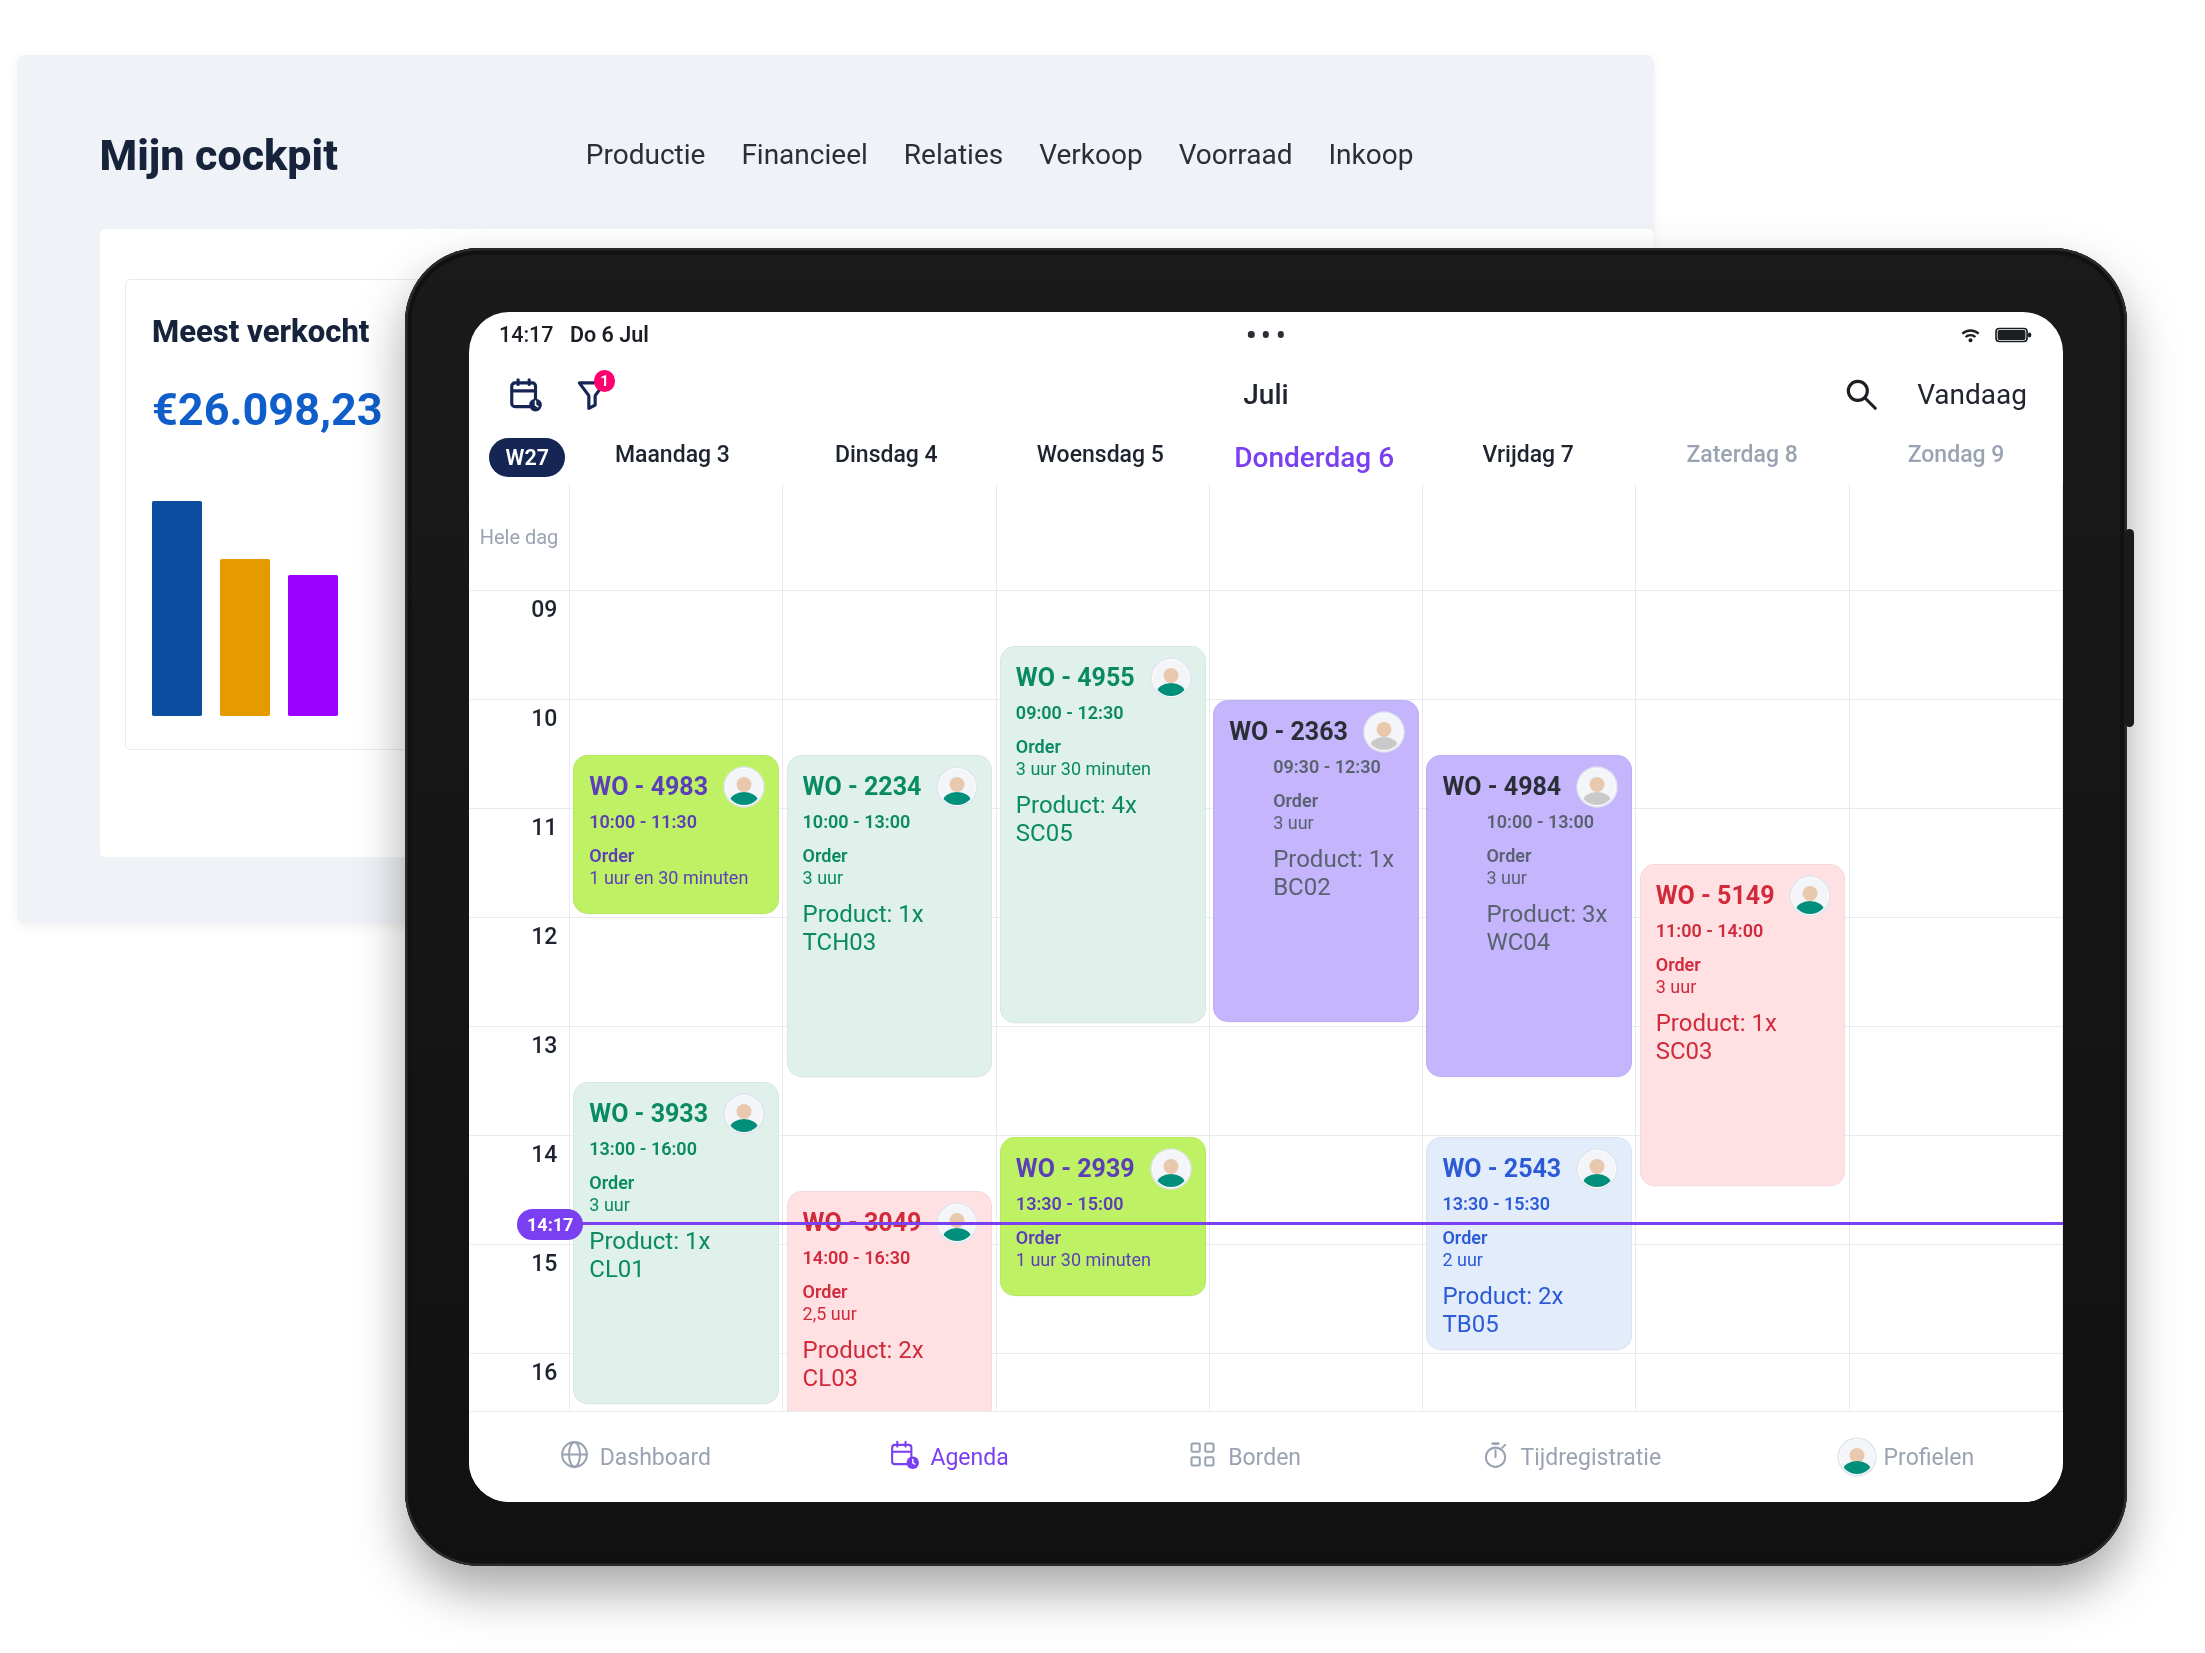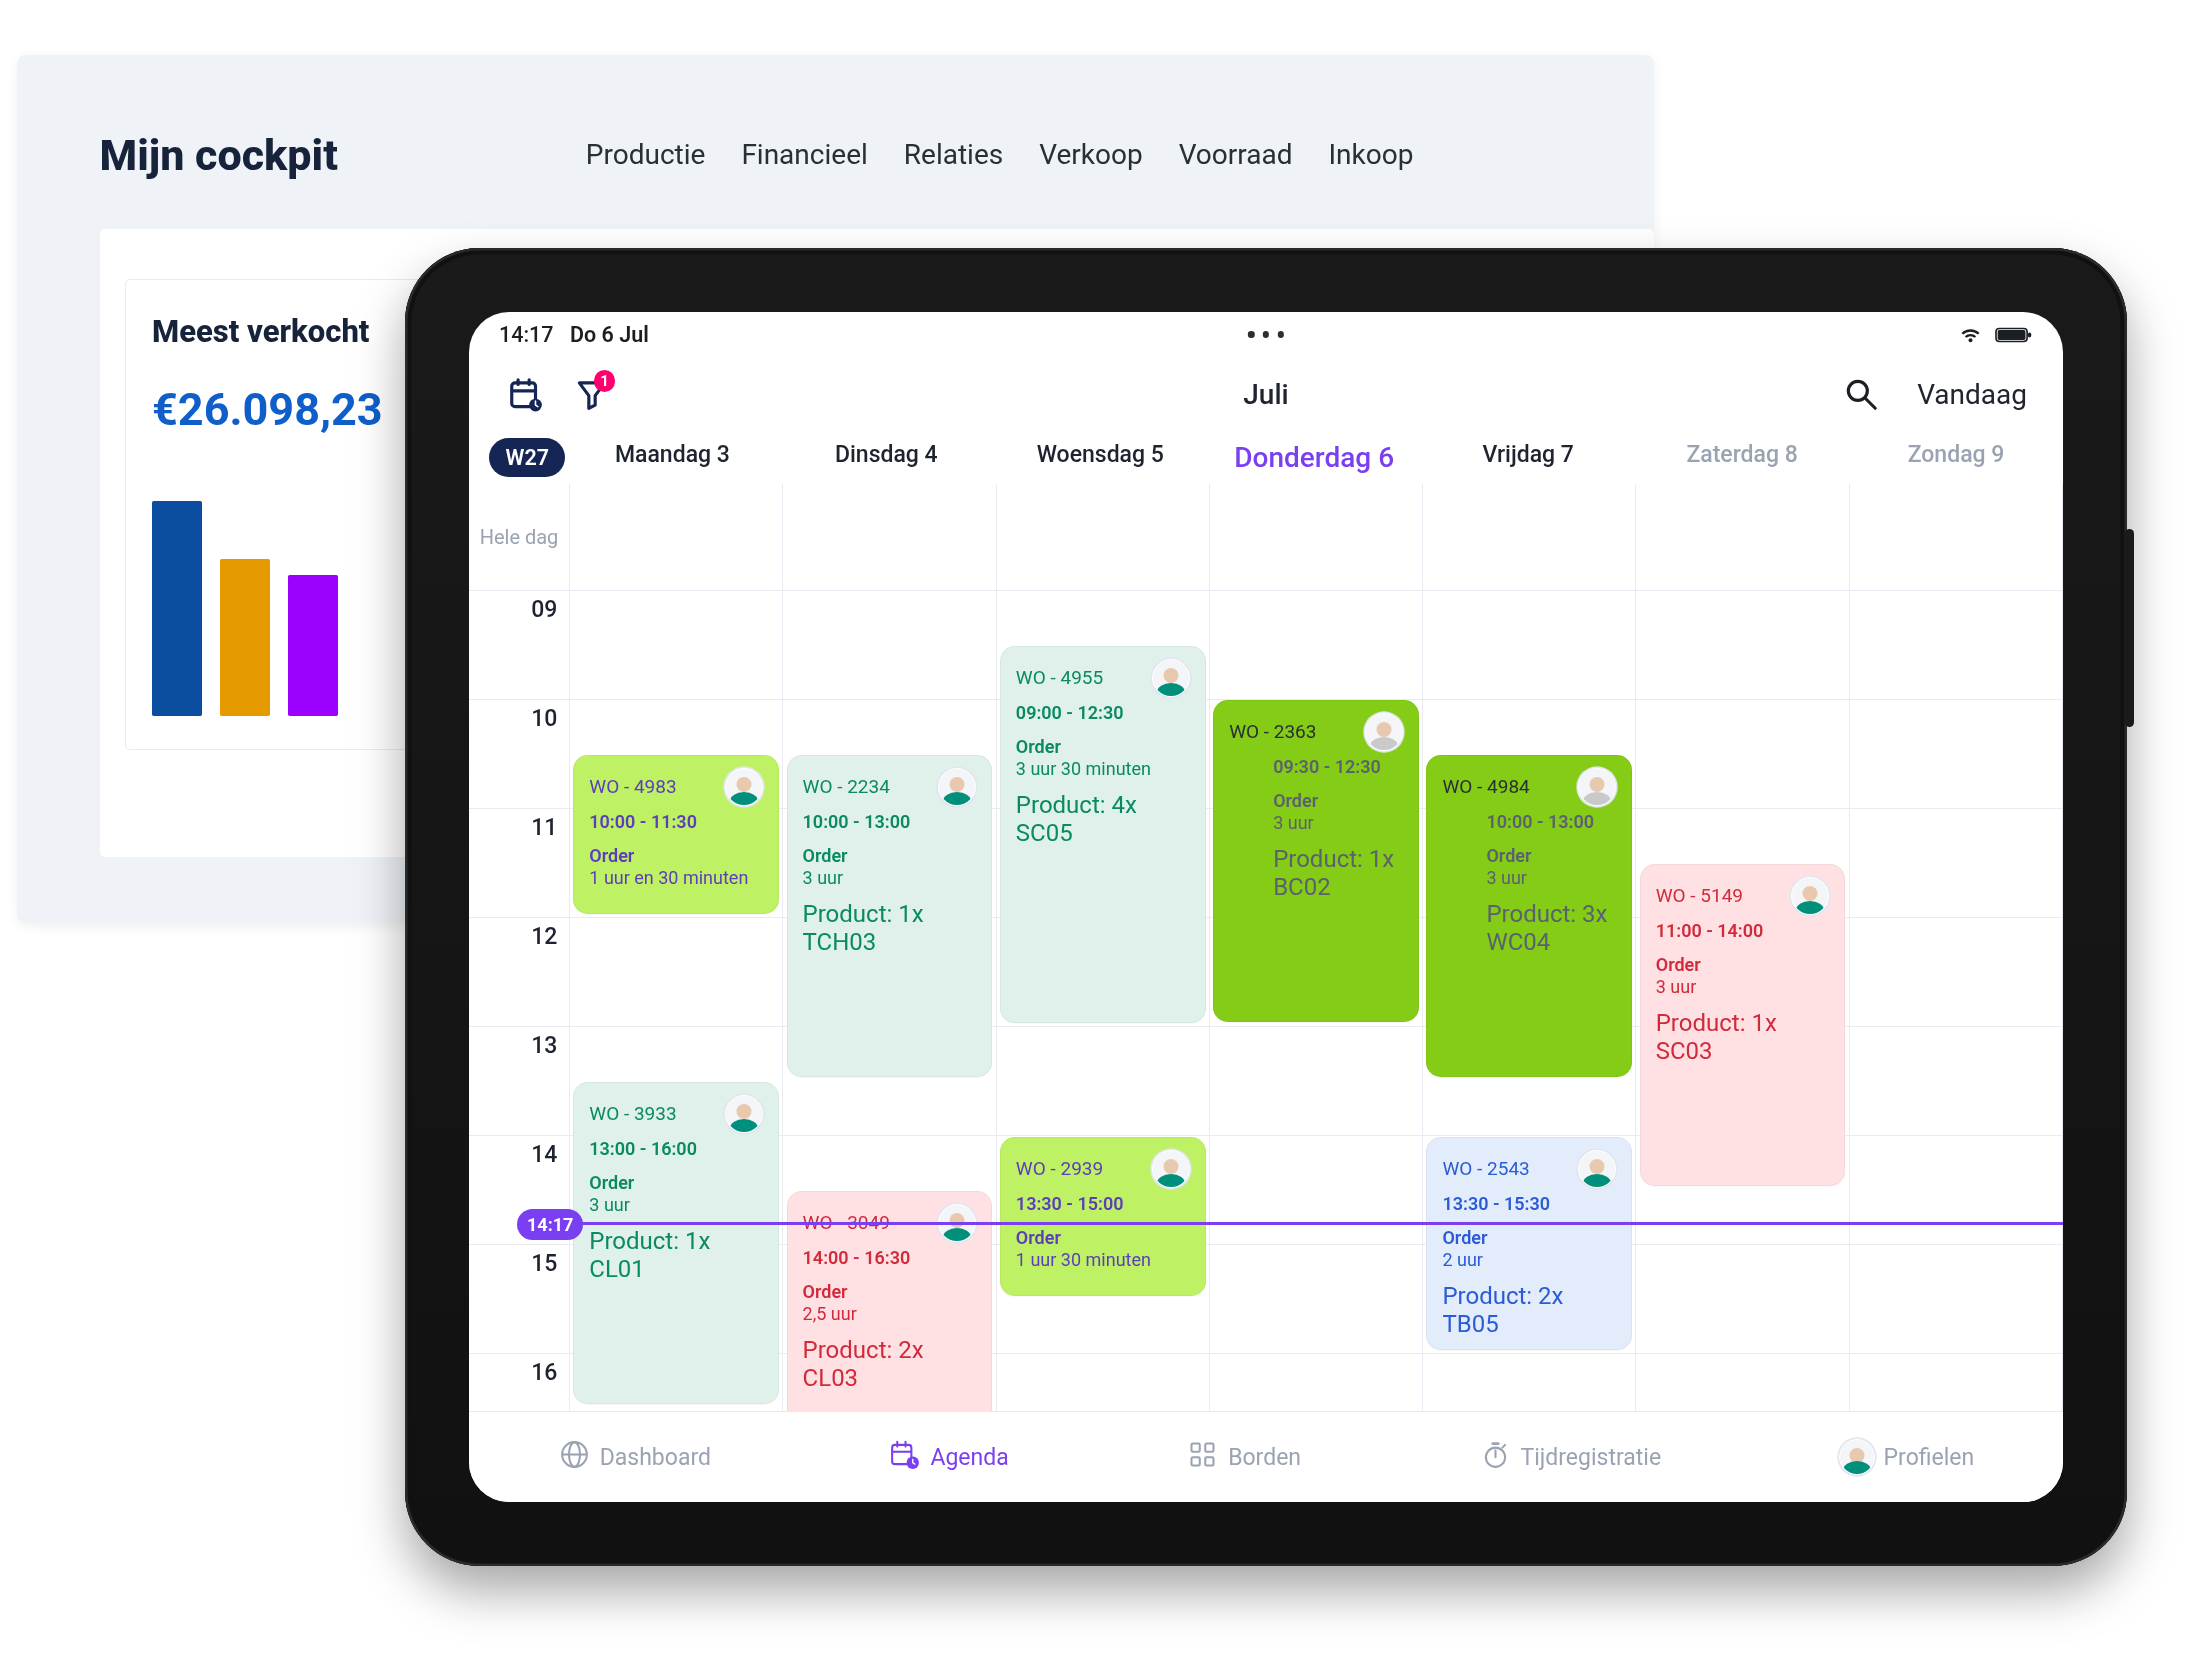--- a/index.html
+++ b/index.html
@@ -81,36 +81,36 @@
   .col > .cell { height:109px; border-bottom:1.7px solid #e8ecf2; }
 
   
   .evt {
     position:absolute; left:3.3px; right:3.3px;
     border-radius:15px; padding:11.6px 15px 10px 15px;
     border:1.7px solid rgba(0,0,0,0.04);
     box-shadow: 0 0.8px 0 rgba(0,0,0,0.04);
   }
   .evt .hdr { display:flex; align-items:center; justify-content:space-between; }
-  .evt .hdr .t { font-size:19px; font-weight:400;text-align:center; }
+  .evt .hdr .t { font-size:25px; font-weight:700;text-align:center; }
   .evt .time { font-size:18px; margin-top:5px; font-weight:600; }
   .evt .lbl { font-size:18px; margin-top:13.2px; font-weight:600; }
   .evt .dur { font-size:18px; margin-top:1.7px; }
   .evt .prod { font-size:24px; margin-top:11.6px; }
   .avatar { width:38px; height:38px; border-radius:50%; background:#f3f5f9; border:1.7px solid #fff; box-shadow:0 0 0 1.7px #e2e6ee; position:relative; overflow:hidden; }
   .avatar::before { content:""; position:absolute; left:50%; top:8.3px; transform:translateX(-50%); width:15px; height:15px; border-radius:50%; background:#e8c9ae; }
   .avatar::after { content:""; position:absolute; left:50%; bottom:-5px; transform:translateX(-50%); width:28px; height:18px; border-radius:50% 50% 0 0; background:#008f7a; }
   .avatar.gray::after { background:#c9c9c9; }
   .avatar.bigger { width:45px; height:45px; }
 
   .c-purple { background:#bef264; }
   .c-purple .t, .c-purple .time, .c-purple .lbl, .c-purple .dur, .c-purple .prod { color:#5c3fb8; }
   .c-teal { background:#dff1ea; }
   .c-teal .t, .c-teal .time, .c-teal .lbl, .c-teal .dur, .c-teal .prod { color:#0a8a63; }
-  .c-gray { background:#84cc16; }
+  .c-gray { background:#c4b5fd; }
   .c-gray .t { color:#2a2f36; } .c-gray .time, .c-gray .lbl, .c-gray .dur, .c-gray .prod { color:#5a6270;margin-left:44px; }
   .c-red  { background:#ffe1e4; }
   .c-red .t, .c-red .time, .c-red .lbl, .c-red .dur, .c-red .prod { color:#d12a3b; }
   .c-blue { background:#e3ecfb; }
   .c-blue .t, .c-blue .time, .c-blue .lbl, .c-blue .dur, .c-blue .prod { color:#2b5bd7; }
 
   
   .nowline { position:absolute; left:0; right:0; height:0; border-top:3.3px solid #7b3ff2; z-index:30; pointer-events:none; }
   .nowpill { position:absolute; left:-53px; top:-16.5px; background:#7b3ff2; color:#fff; font-size:18px; font-weight:700; padding:5px 10px; border-radius:16.5px; }
 

